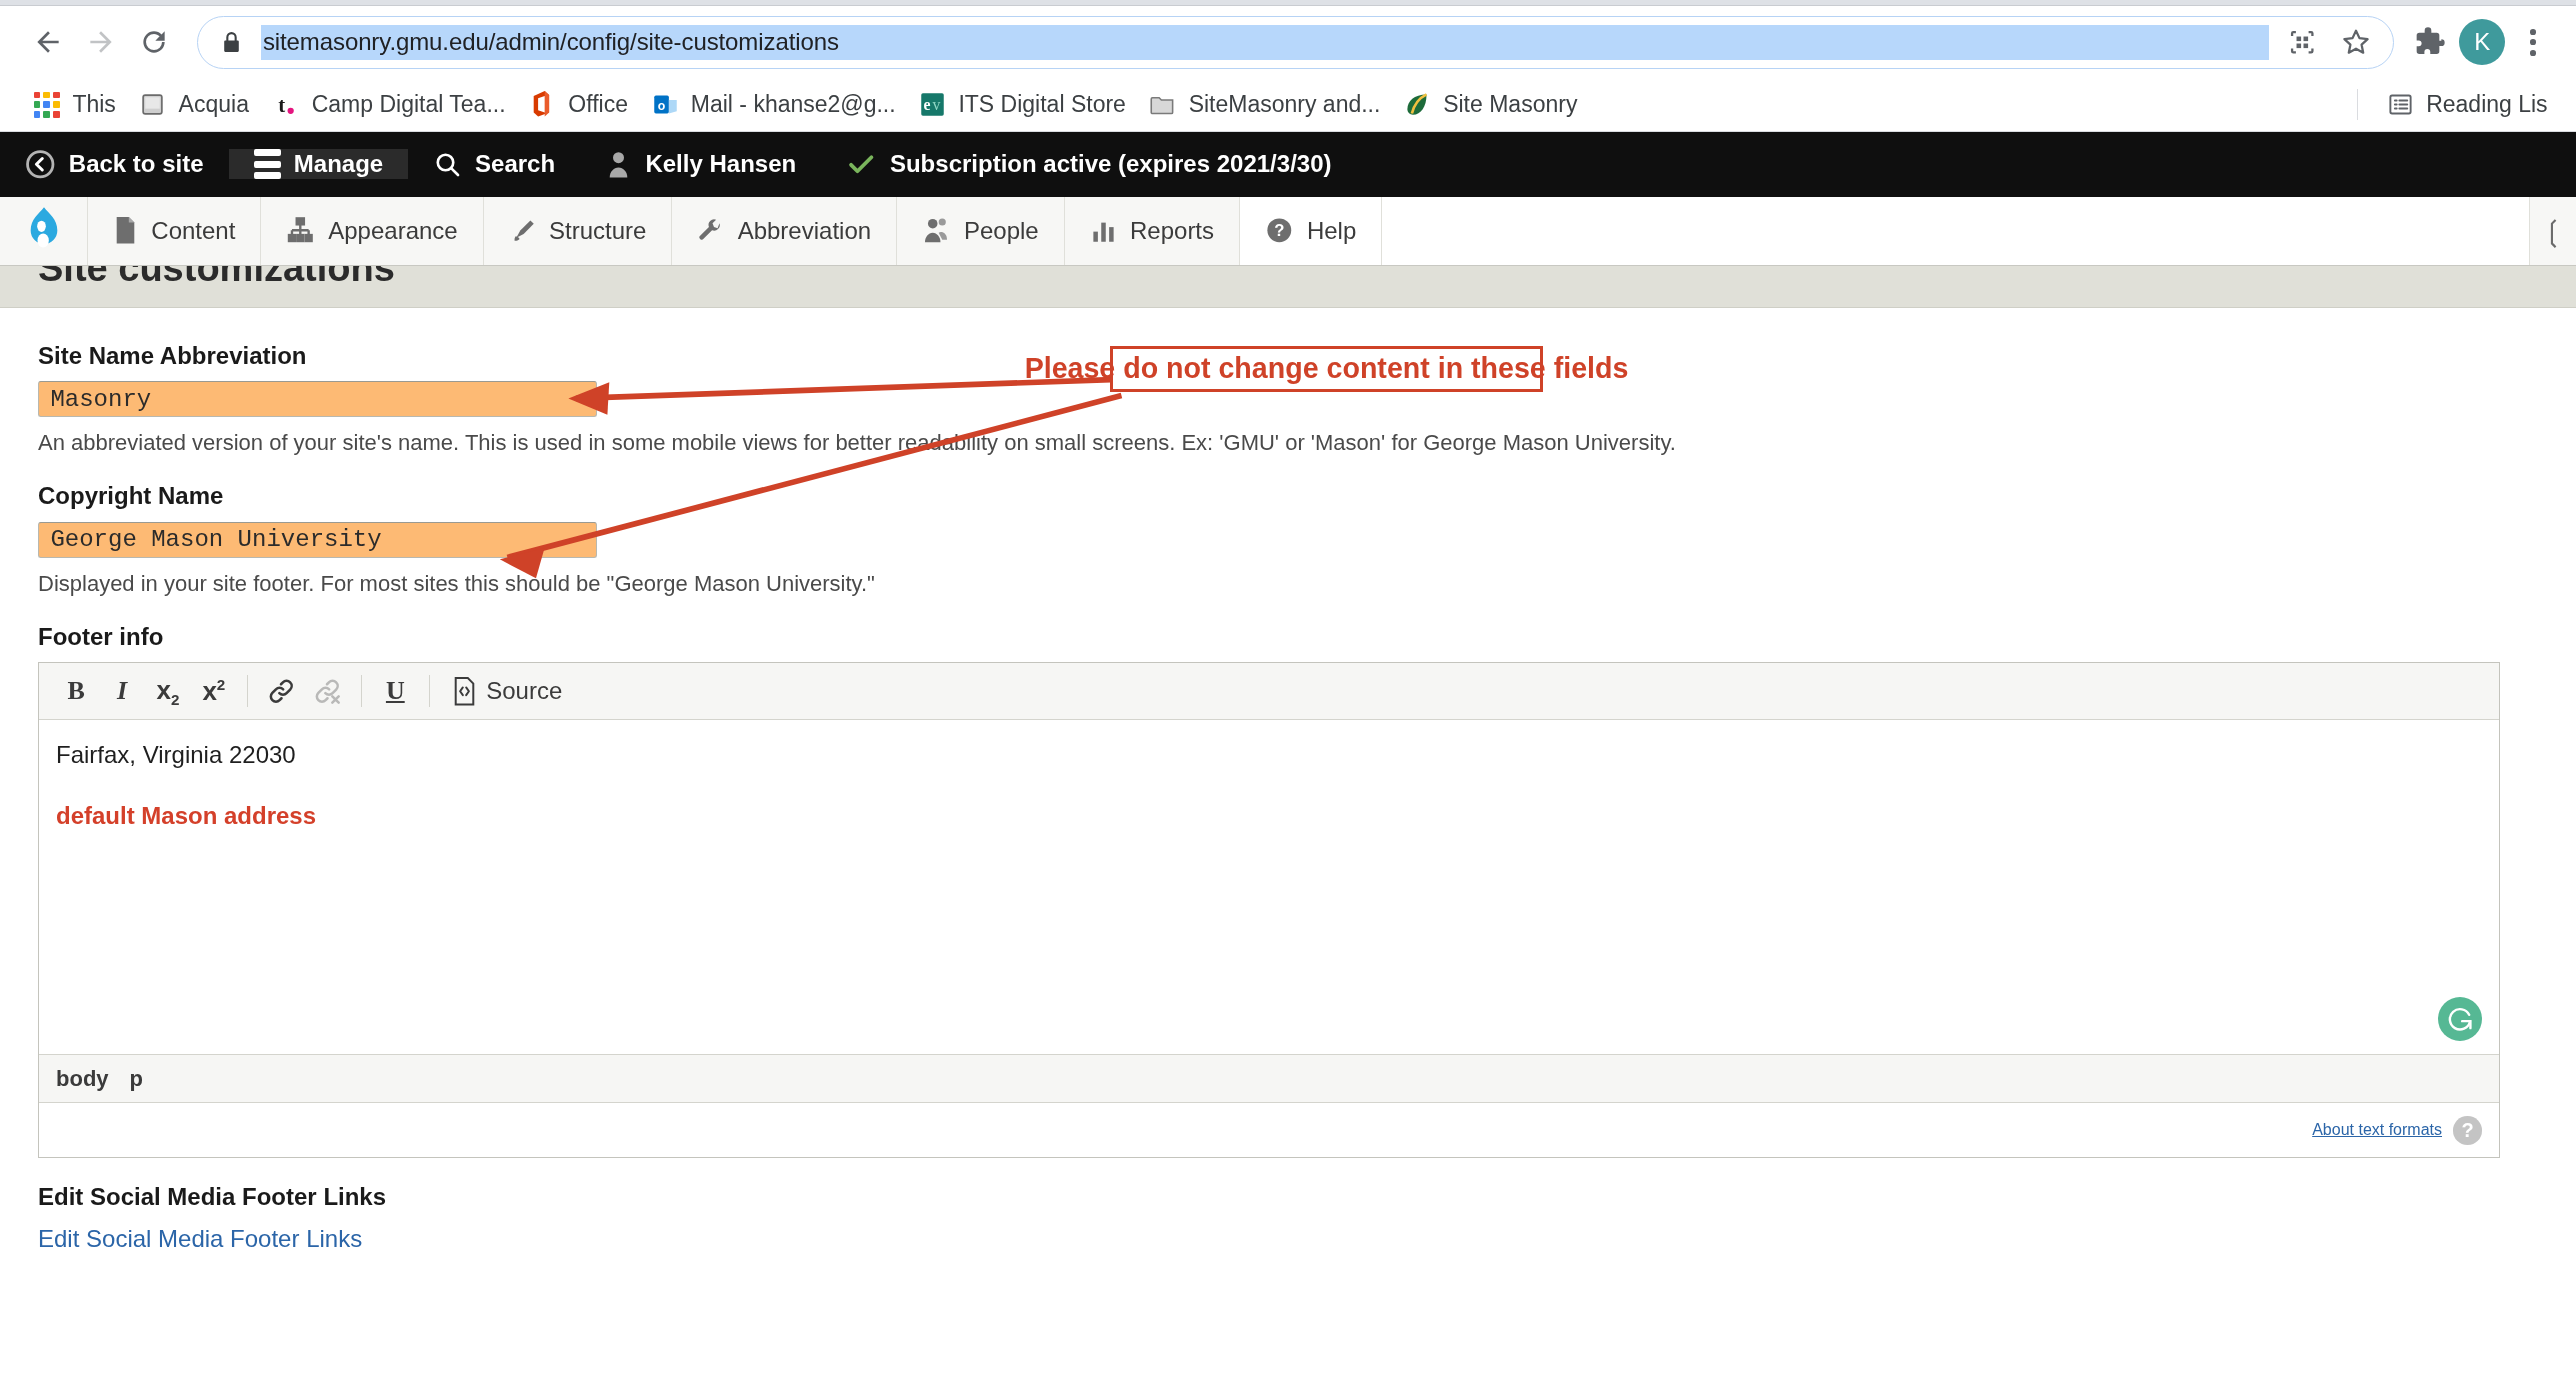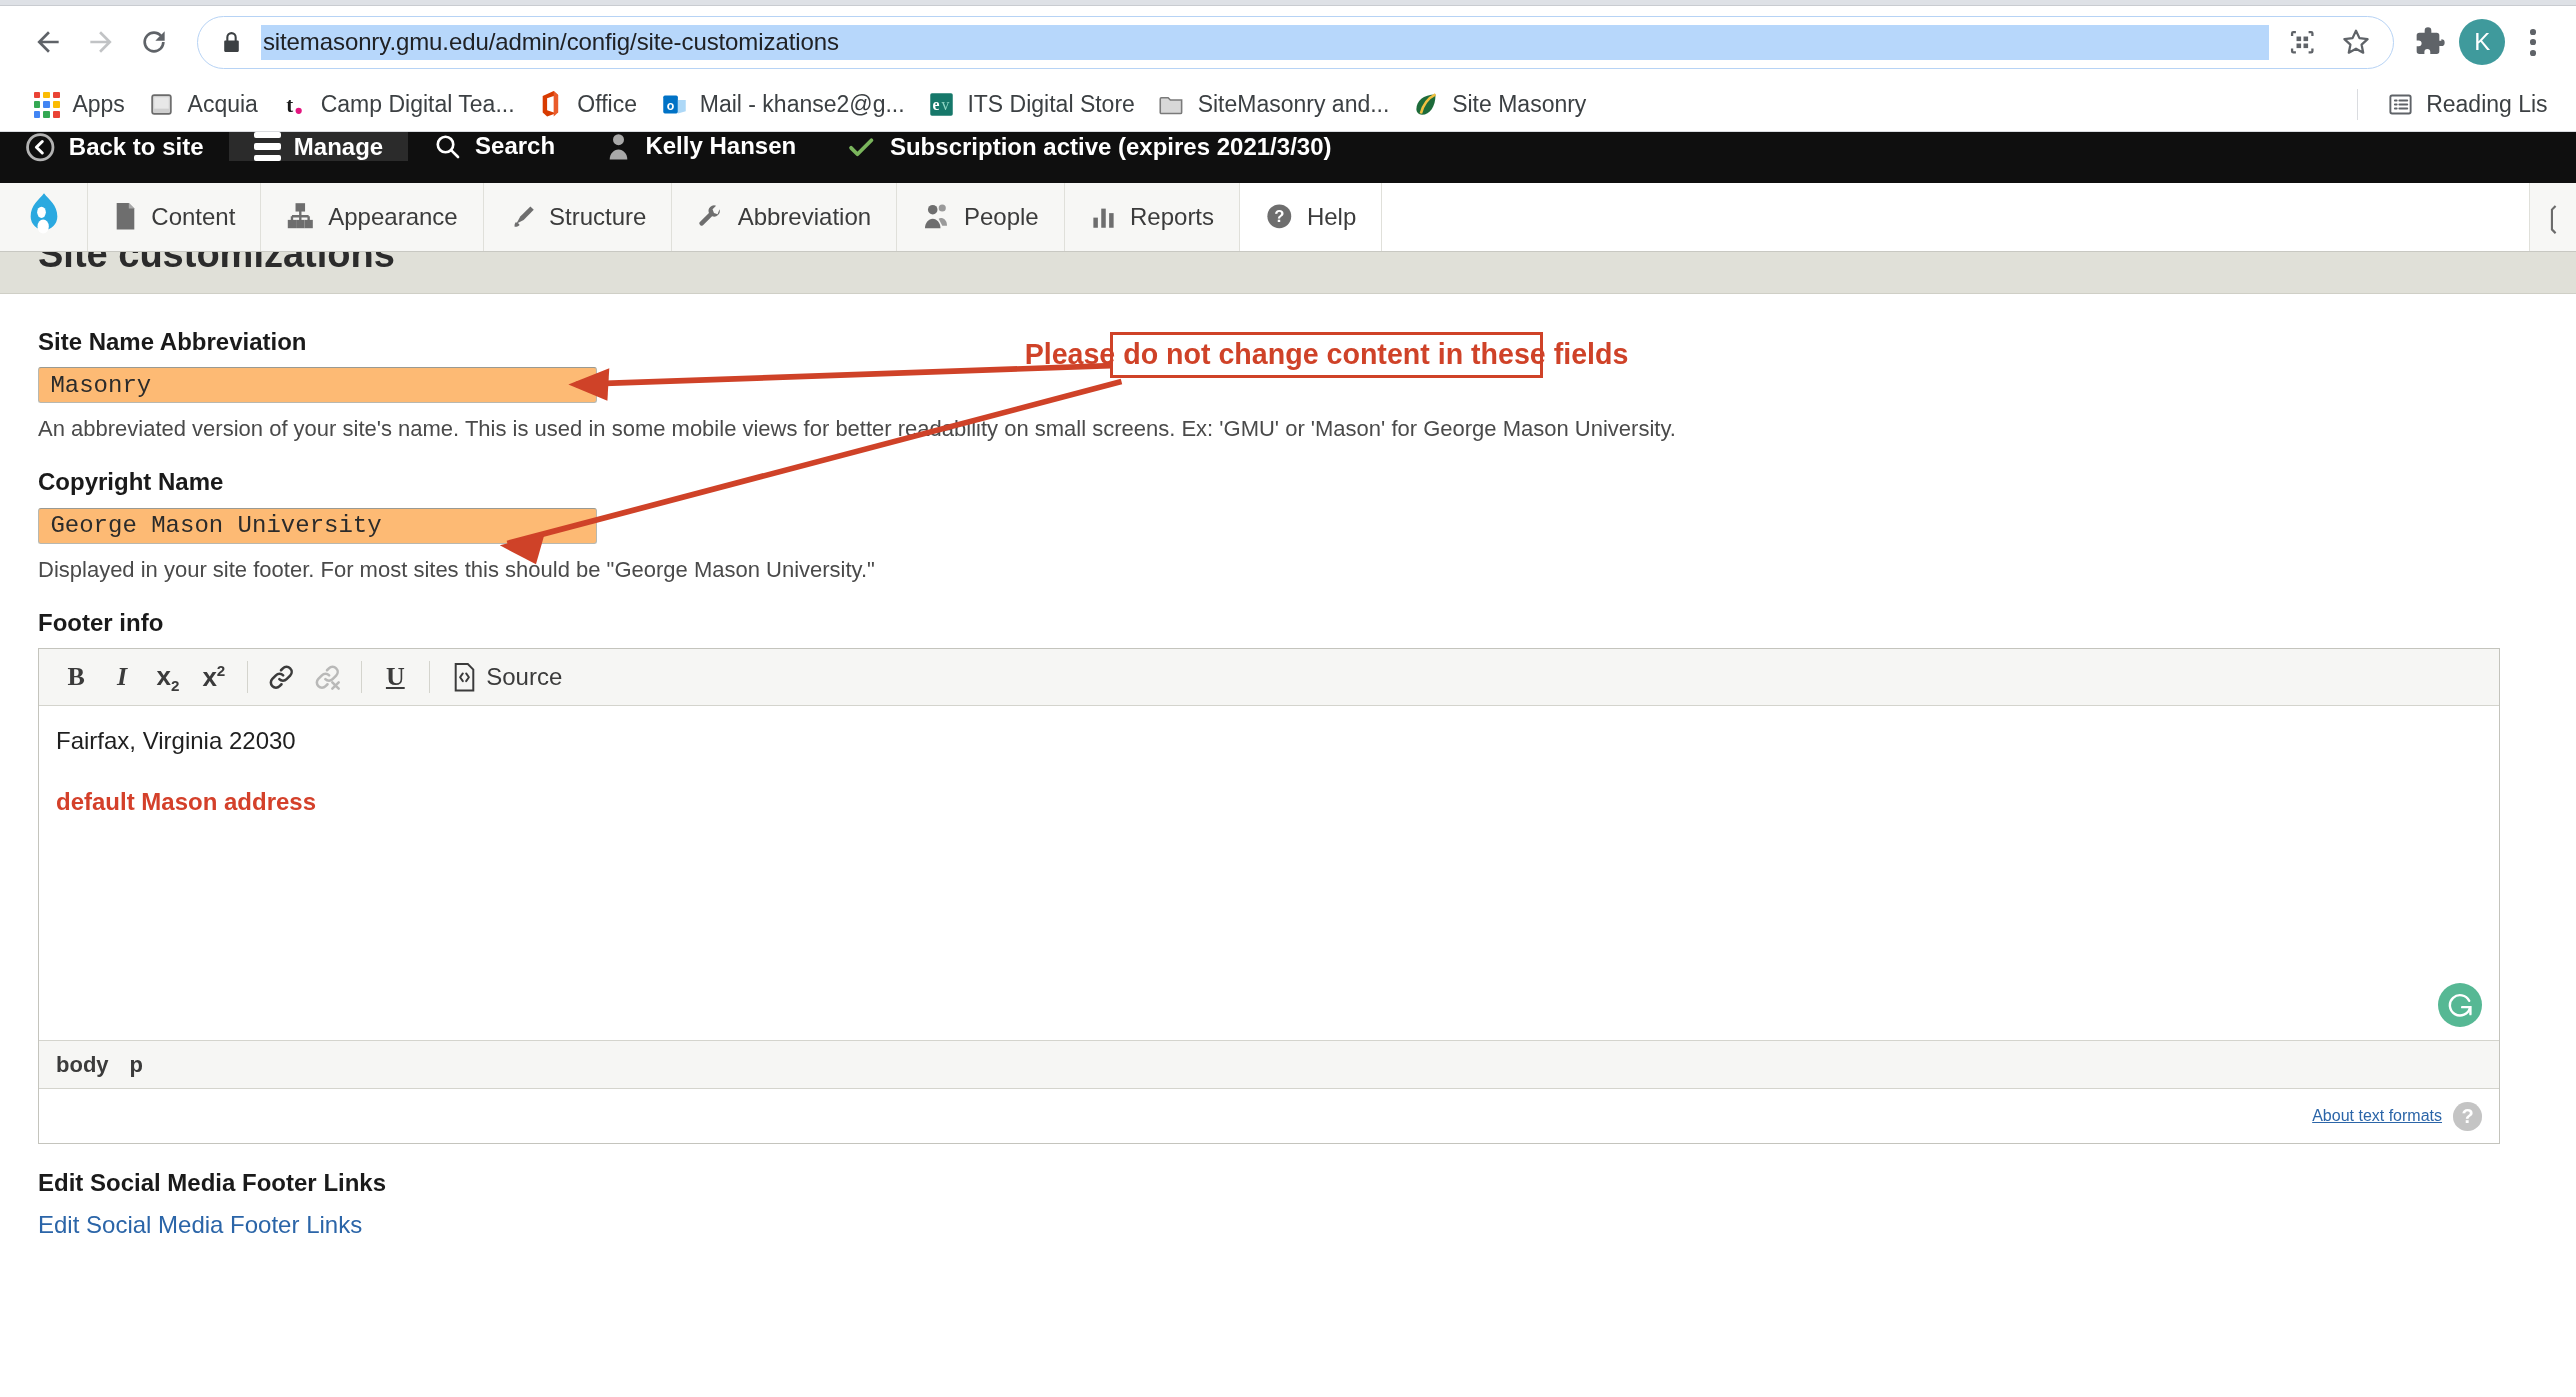--- a/index.html
+++ b/index.html
@@ -103,23 +103,23 @@
   .bm-spacer { flex: 1 1 auto; }
   .bm-sep { width: 1px; height: 30.5px; background: #dadce0; margin: 0 17px; flex:0 0 auto;}
 
   
   .apps-grid { display:grid; grid-template-columns: repeat(3, 6.7px); grid-template-rows: repeat(3, 6.7px);
                gap: 2.9px; }
   .apps-grid i { display:block; width:6.7px; height:6.7px; border-radius:1px;}
 
   
   .admin-bar {
-    height: 51px;
+    height: 65px;
     background: #0f0f0f;
-    display: flex; align-items: flex-start;
+    display: flex; align-items: center;
     color: #ffffff;
   }
   .ab-item {
     display: flex; align-items: center; gap: 13.3px;
     padding: 0 25px;
     font-size: 24px;
     font-weight: bold;
     color: #ffffff;
     cursor: pointer;
     white-space: nowrap;
@@ -355,21 +355,21 @@
             <i style="background:#fbbc04"></i>
             <i style="background:#ea4335"></i>
           <i style="background:#34a853"></i>
             <i style="background:#4285f4"></i>
             <i style="background:#fbbc04"></i>
           <i style="background:#4285f4"></i>
             <i style="background:#34a853"></i>
             <i style="background:#ea4335"></i>
         </span>
       </span>
-      <span class="bm-label">Apps</span>
+      <span class="bm-label">This</span>
     </div>
 
     <div class="bm">
       <span class="bm-ico">
         <svg width="25" height="25" viewBox="0 0 24 24">
             <rect x="3" y="3" width="18" height="18" rx="2" fill="#cfcfcf" stroke="#6b6b6b" stroke-width="1.6"></rect>
             <rect x="5" y="5" width="14" height="11" fill="#e8e8e8"></rect>
           </svg>
       </span>
       <span class="bm-label">Acquia</span>

